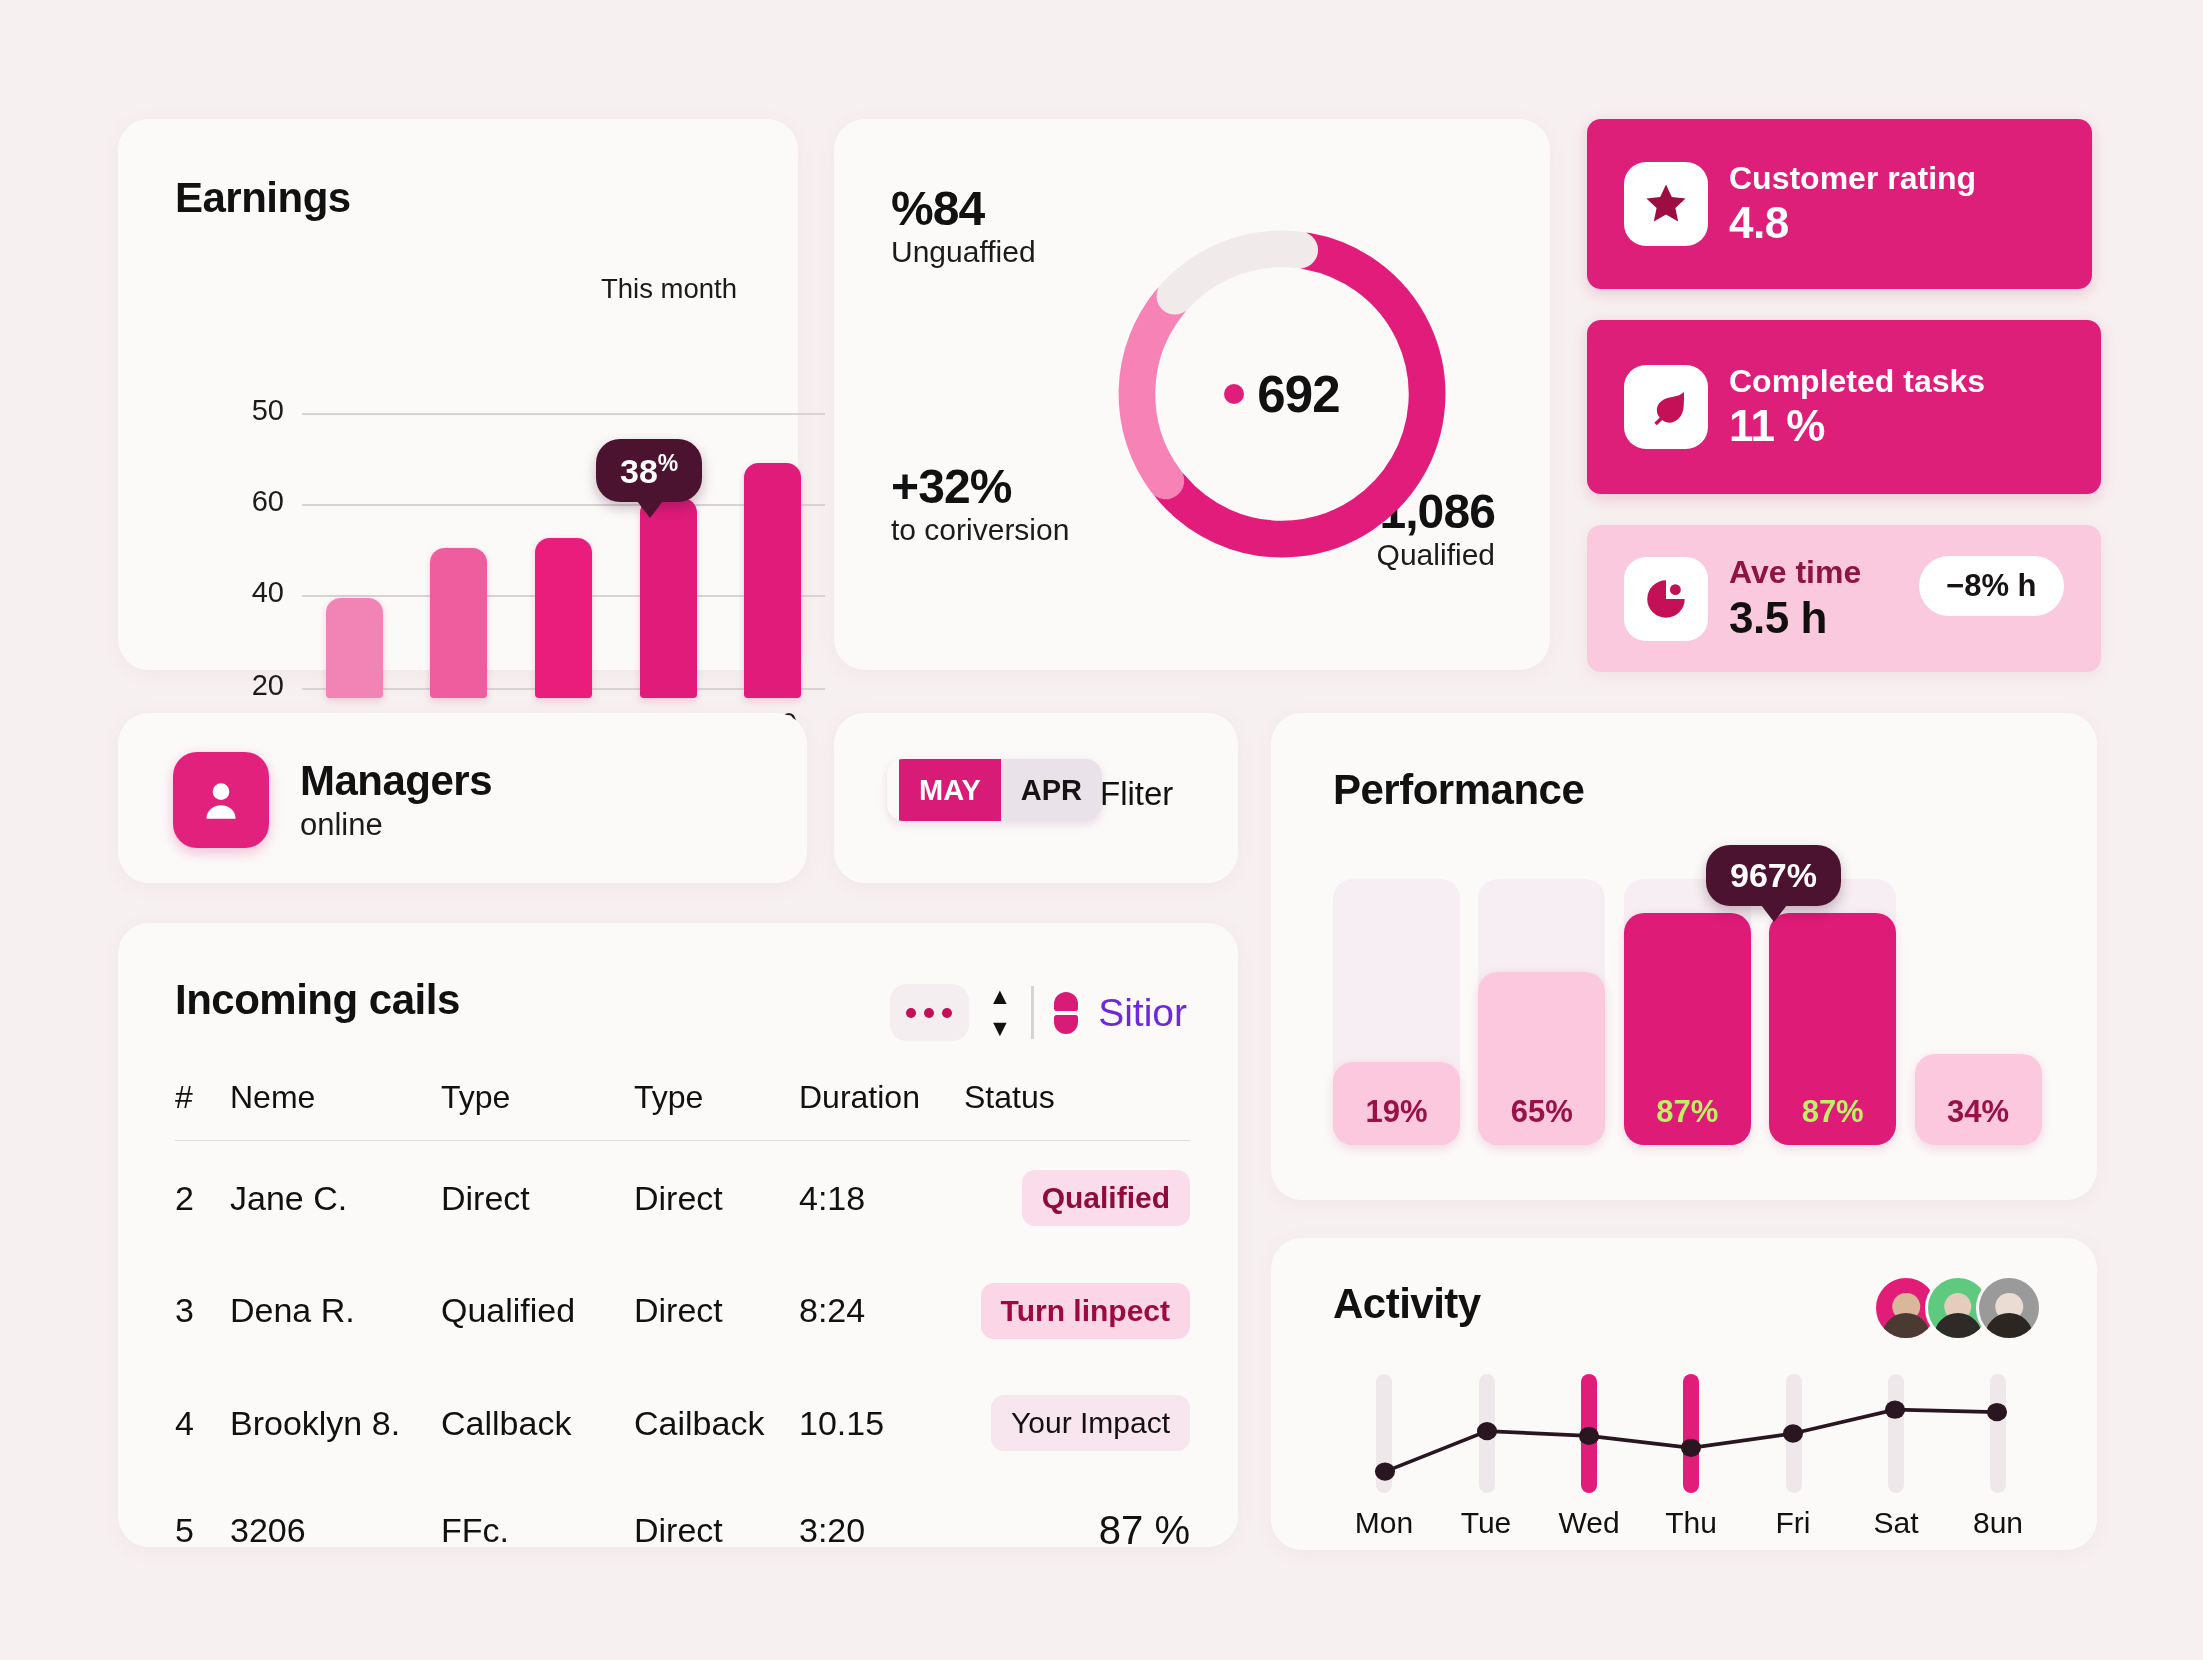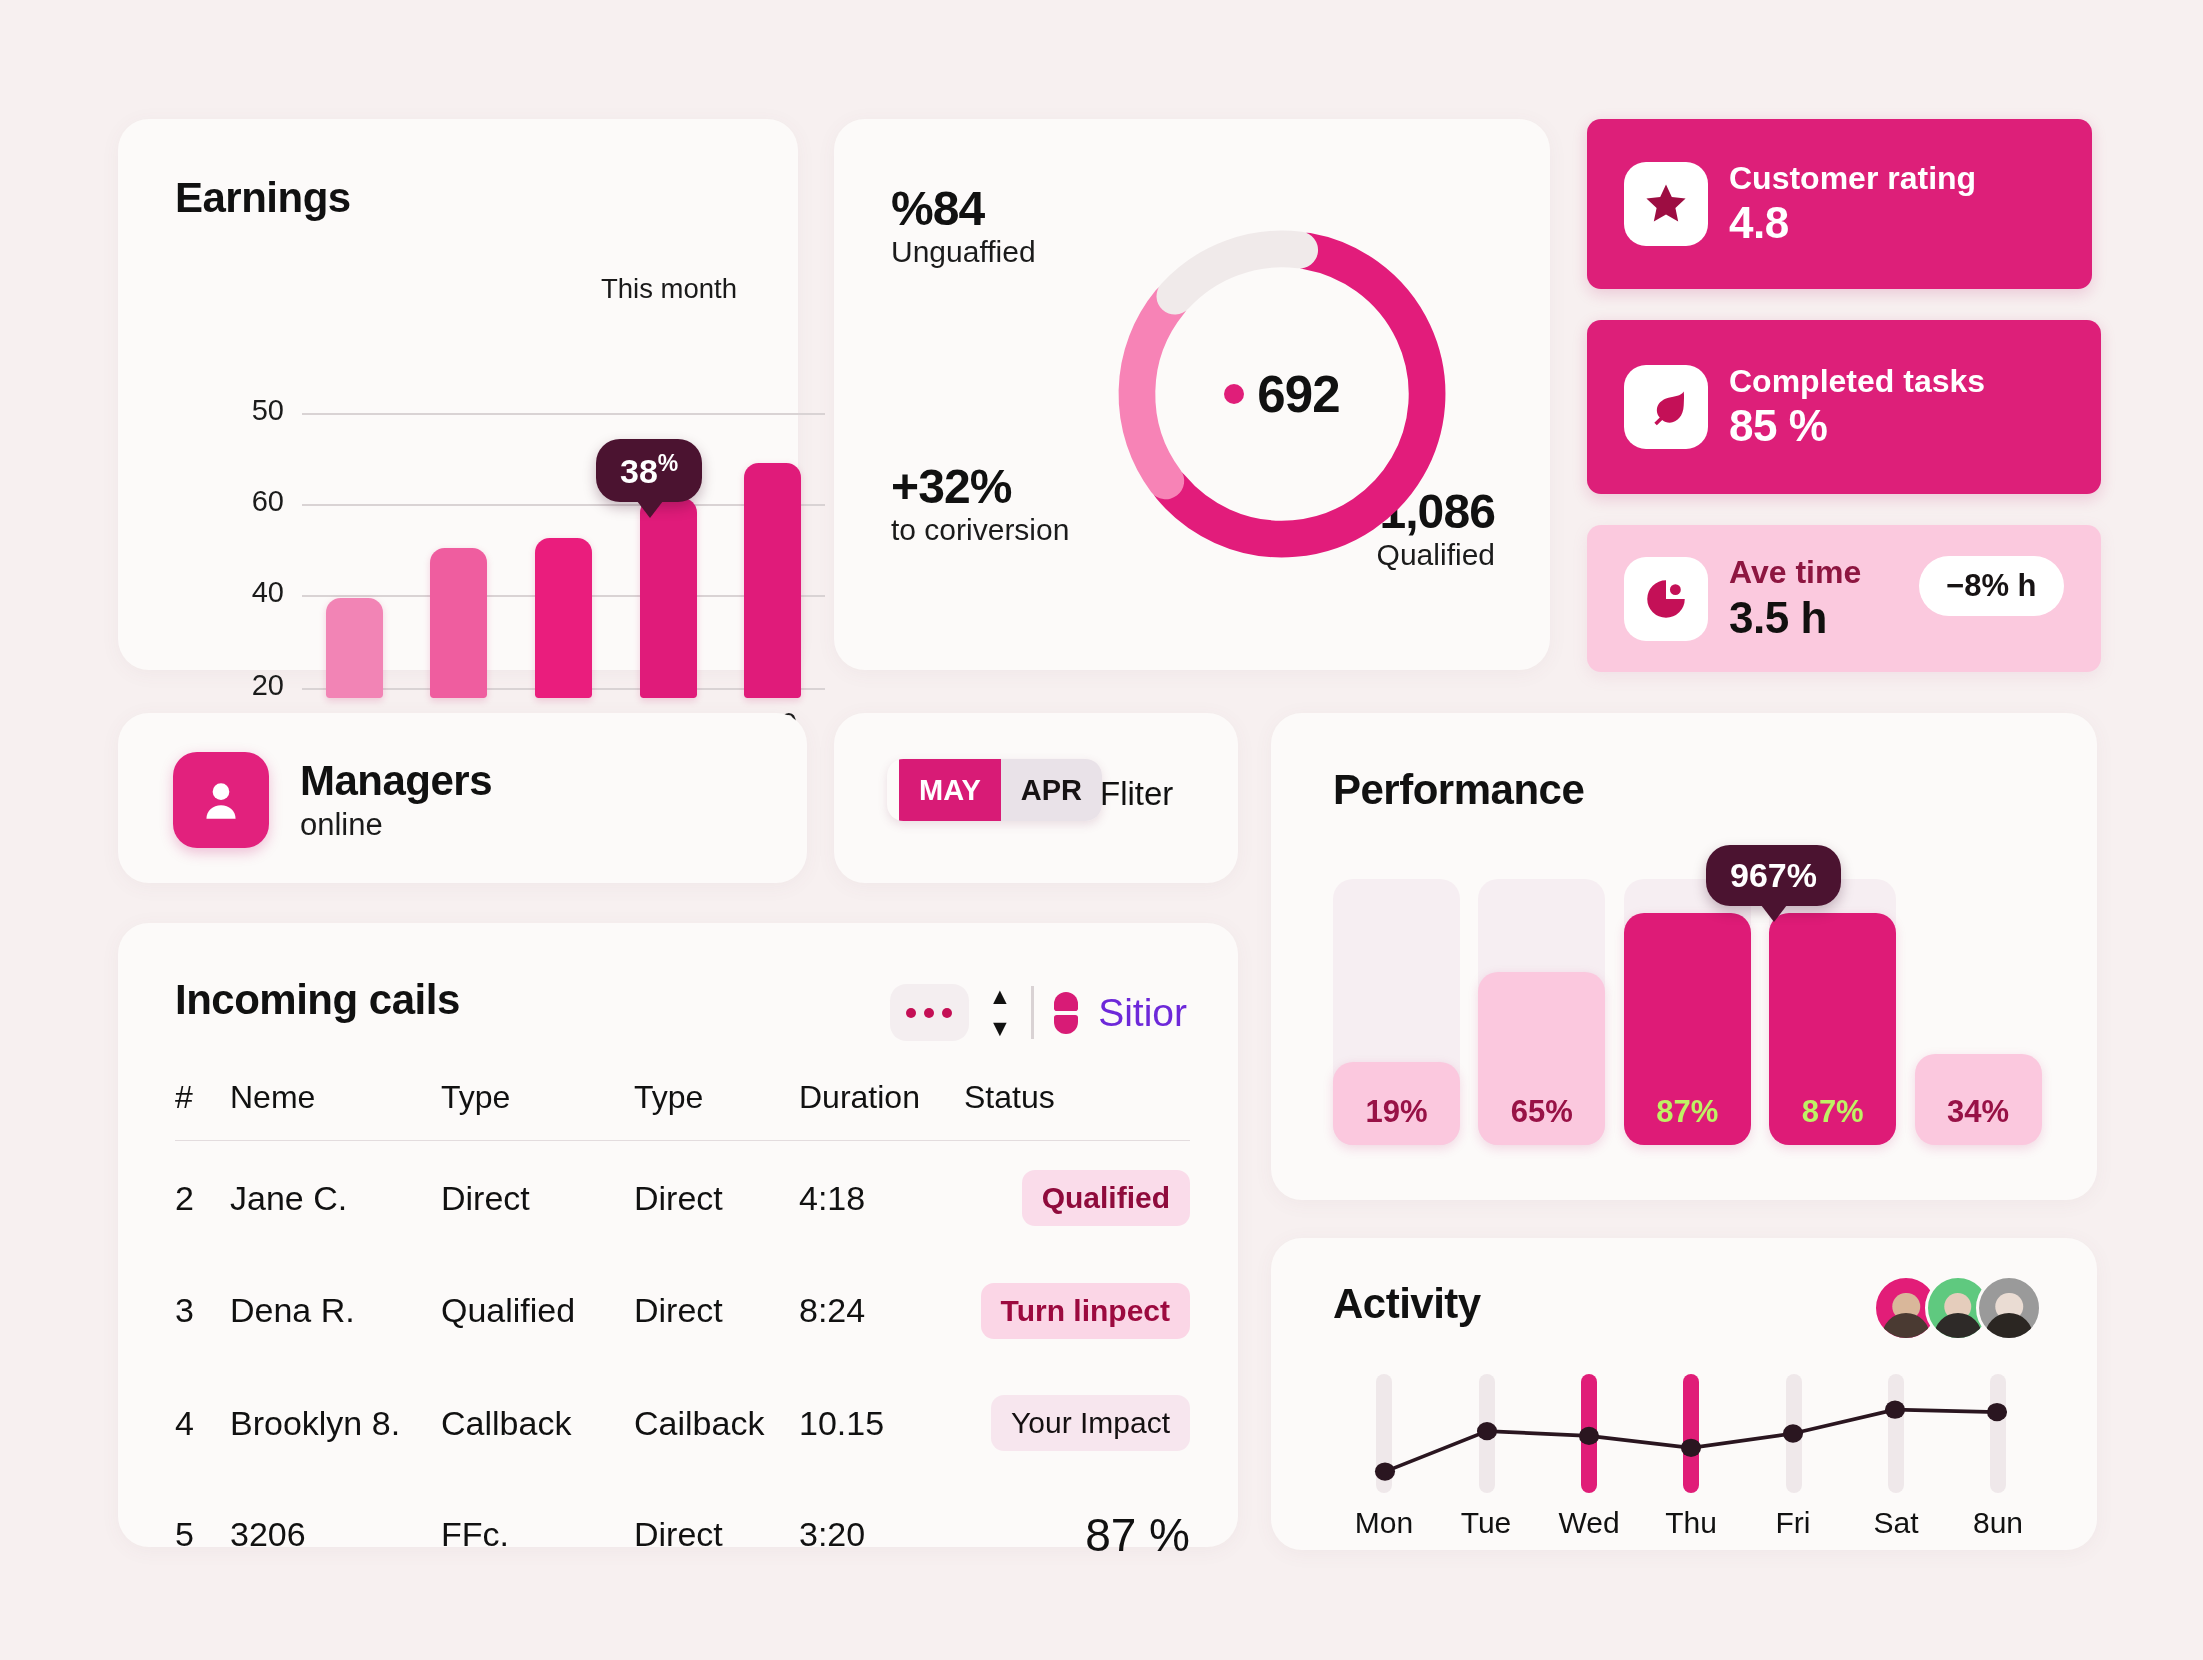--- a/index.html
+++ b/index.html
@@ -177,21 +177,21 @@
   th.c-type2, td.c-type2 { width: 165px; }
   th.c-dur, td.c-dur { width: 165px; }
   th.c-status, td.c-status { text-align: right; }
   .badge {
     display: inline-block; border-radius: 13px; padding: 11px 20px;
     font-size: 30px; font-weight: 700;
   }
   .badge-qualified { background: #fadcea; color: #8f0b3c; }
   .badge-inspect   { background: #fbd6e6; color: #9c0a3f; }
   .badge-impact    { background: #f7e6ee; color: #141011; font-weight: 400; }
-  .plain-pct { font-size: 46px; color: #111; }
+  .plain-pct { font-size: 40px; color: #111; }
 
   
   #performance { left: 1271px; top: 713px; width: 826px; height: 487px; }
   #performance .card-title { position: absolute; left: 62px; top: 53px; }
   .perf-bars {
     position: absolute; left: 62px; bottom: 55px; width: 716px; height: 266px;
     display: flex; align-items: flex-end; gap: 18.4px;
   }
   .perf-col { position: relative; width: 127px; height: 266px; }
   .perf-track {
@@ -311,21 +311,21 @@
   </div>
 
   <div class="kpi kpi-solid" id="kpi-tasks">
     <div class="kpi-icon">
       <svg width="50" height="50" viewBox="0 0 24 24">
           <path fill="#c41057" d="M20.5 4.5c-1.6 2.4-4.1 2.1-7.3 3-3.3.9-5.6 3-5.6 6 0 1.4.5 2.6 1.4 3.5l-2.6 2.6 1.2 1.2 2.6-2.6c1 .8 2.2 1.3 3.6 1.3 3.6 0 6.5-3.3 6.7-8.2.1-2.6.3-4.8 0-6.8z"></path>
         </svg>
     </div>
     <div class="kpi-text">
       <span class="kpi-label">Completed tasks</span>
-      <span class="kpi-value">85 %</span>
+      <span class="kpi-value">11 %</span>
     </div>
   </div>
 
   <div class="kpi kpi-soft" id="kpi-time">
     <div class="kpi-icon">
       <svg width="50" height="50" viewBox="0 0 24 24">
         <path fill="#c41057" d="M12 3a9 9 0 1 0 9 9h-9z"></path>
         <circle cx="16.5" cy="7.5" r="2.6" fill="#c41057"></circle>
       </svg>
     </div>

